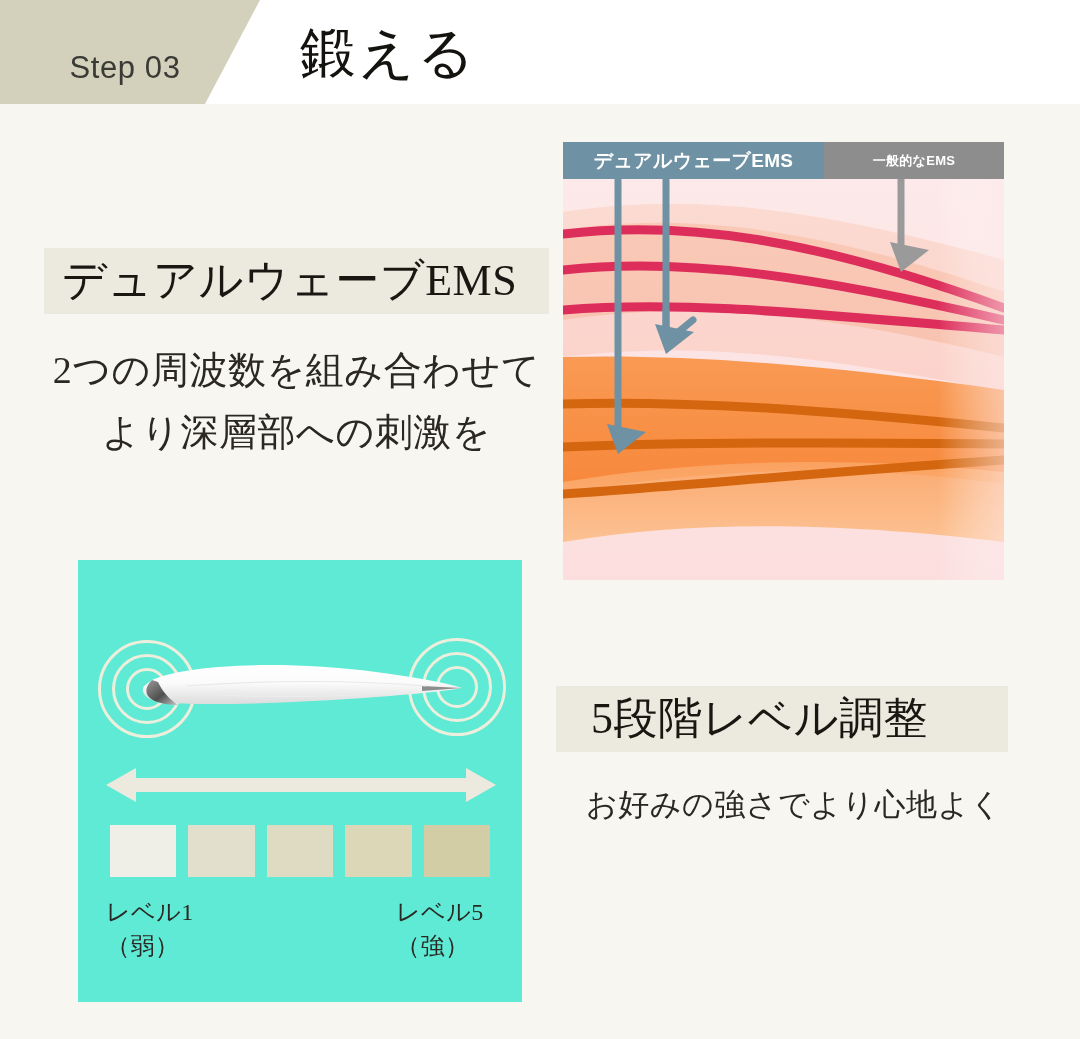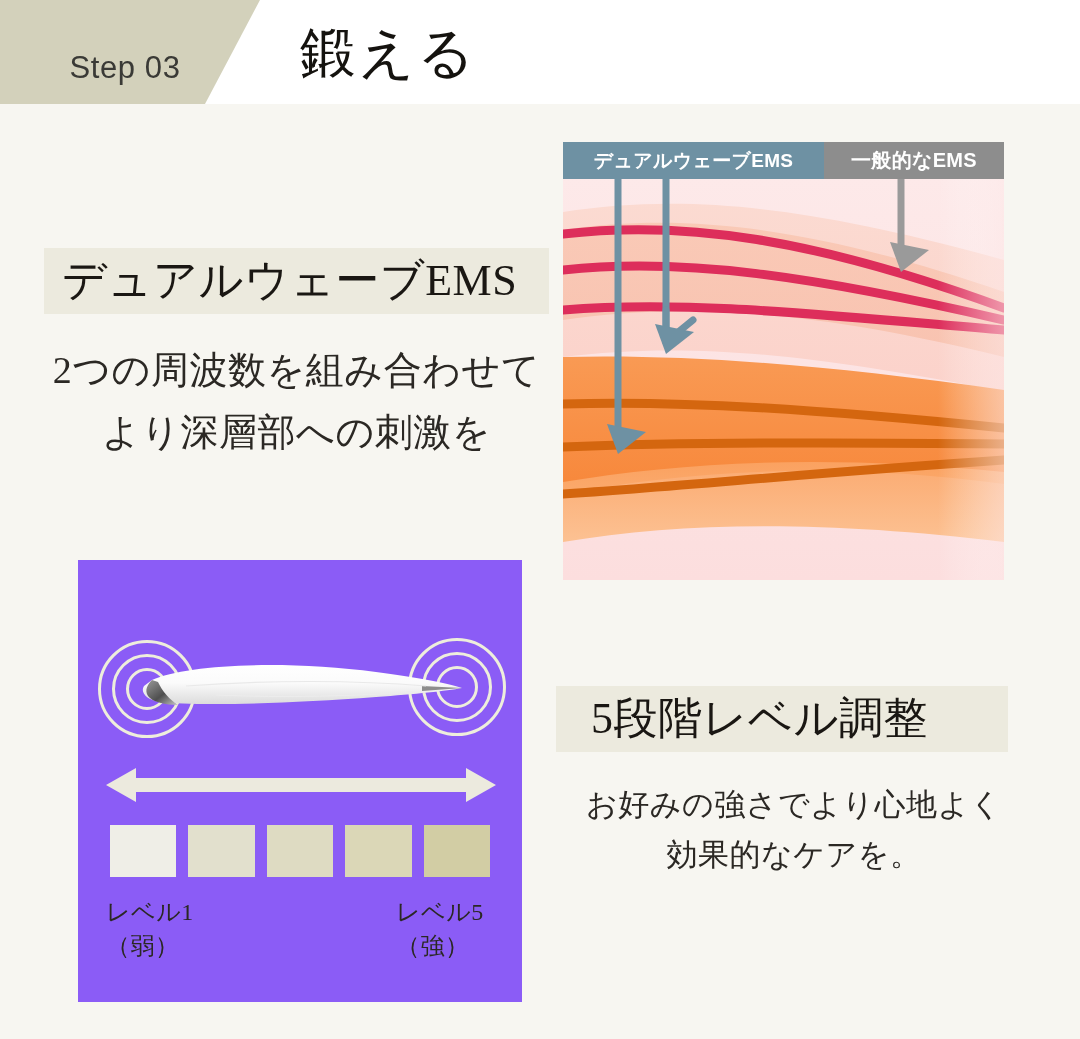--- a/index.html
+++ b/index.html
@@ -100,21 +100,21 @@
     color: #2b2824;
     letter-spacing: 0.5px;
   }
 
   
   #device-card {
     position: absolute;
     left: 78px; top: 560px;
     width: 444px;
     height: 442px;
-    background: #8b5cf6;
+    background: #5eead4;
     overflow: hidden;
   }
   
   .ripple {
     position: absolute;
     border-radius: 50%;
     border: 3px solid #eeeedc;
   }
   #ripL1 { left: 20px;  top: 80px;  width: 92px;  height: 92px; }
   #ripL2 { left: 34px;  top: 94px;  width: 64px;  height: 64px; }
@@ -183,21 +183,21 @@
     font-weight: bold;
     display: flex;
     align-items: center;
     justify-content: center;
     letter-spacing: 0.3px;
   }
   #tab-normal {
     width: 180px;
     background: #8d8d8d;
     color: #ffffff;
-    font-size: 20px;
+    font-size: 13px;
     font-weight: bold;
     display: flex;
     align-items: center;
     justify-content: center;
     letter-spacing: 0.3px;
   }
 
   
   #right-heading-box {
     position: absolute;
@@ -371,14 +371,13 @@
 <div id="tabs">
   <div id="tab-dual" style="background: rgb(110, 145, 163);">デュアルウェーブEMS</div>
   <div id="tab-normal" style="background: rgb(141, 141, 141);">一般的なEMS</div>
 </div>
 
 <div id="right-heading-box" style="background: rgb(236, 234, 222);">
   <span class="htext">5段階レベル調整</span>
 </div>
 <div id="right-desc">
   <span class="nowrapline">お好みの強さでより心地よく</span>
-  <span class="nowrapline">効果的なケアを。</span>
 </div>
 
 </body></html>

